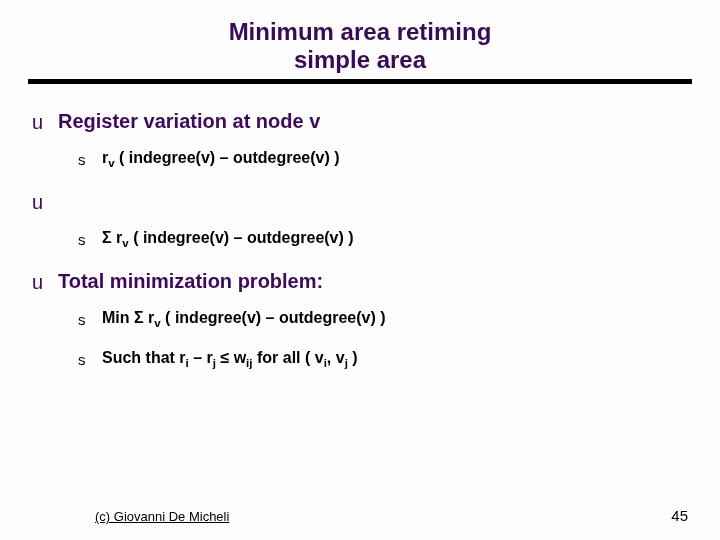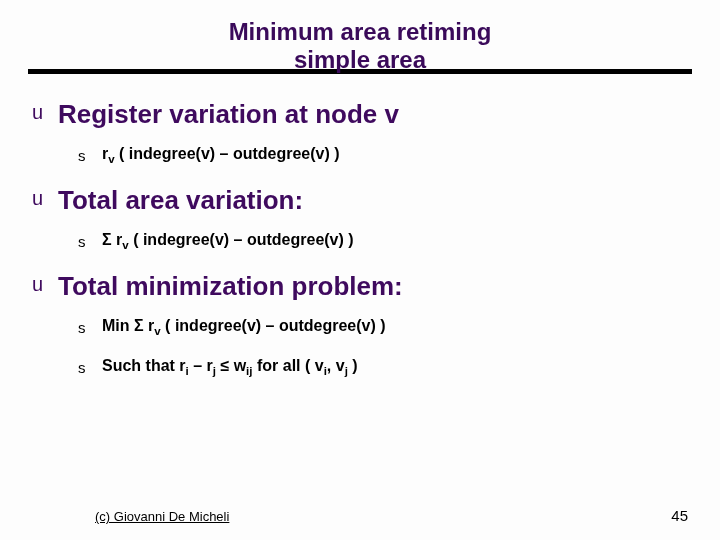--- a/index.html
+++ b/index.html
@@ -12,21 +12,21 @@
     overflow: hidden;
   }
   .slide {
     width: 100%;
     height: 100%;
     padding: 18px 28px 18px 28px;
     position: relative;
   }
   .title-block {
     text-align: center;
-    margin-bottom: 2px;
+    margin-bottom: 12px;
   }
   .title {
     color: #3a0a5a;
     font-weight: bold;
     font-size: 24px;
     line-height: 1.15;
   }
   .rule {
     border: none;
     border-top: 5px solid #000;
@@ -44,21 +44,21 @@
   .lvl1 .bullet {
     color: #3f0a5e;
     font-size: 20px;
     width: 26px;
     flex-shrink: 0;
     line-height: 1.4;
     font-family: Arial, sans-serif;
   }
   .lvl1 .text {
     color: #3f0a5e;
-    font-size: 26px;
+    font-size: 20px;
     font-weight: bold;
     line-height: 1.3;
     text-align: center;
   }
   .lvl2 {
     display: flex;
     align-items: flex-start;
     margin-left: 46px;
     margin-bottom: 16px;
   }
@@ -111,21 +111,20 @@
       <span class="bullet">u</span>
       <span class="text">Register variation at node v</span>
     </div>
     <div class="lvl2">
       <span class="bullet">s</span>
       <span class="text">r<span class="sub">v</span> ( indegree(v) – outdegree(v) )</span>
     </div>
 
     <div class="lvl1">
       <span class="bullet">u</span>
-      <span class="text">Total area variation:</span>
     </div>
     <div class="lvl2">
       <span class="bullet">s</span>
       <span class="text">Σ r<span class="sub">v</span> ( indegree(v) – outdegree(v) )</span>
     </div>
 
     <div class="lvl1">
       <span class="bullet">u</span>
       <span class="text">Total minimization problem:</span>
     </div>

